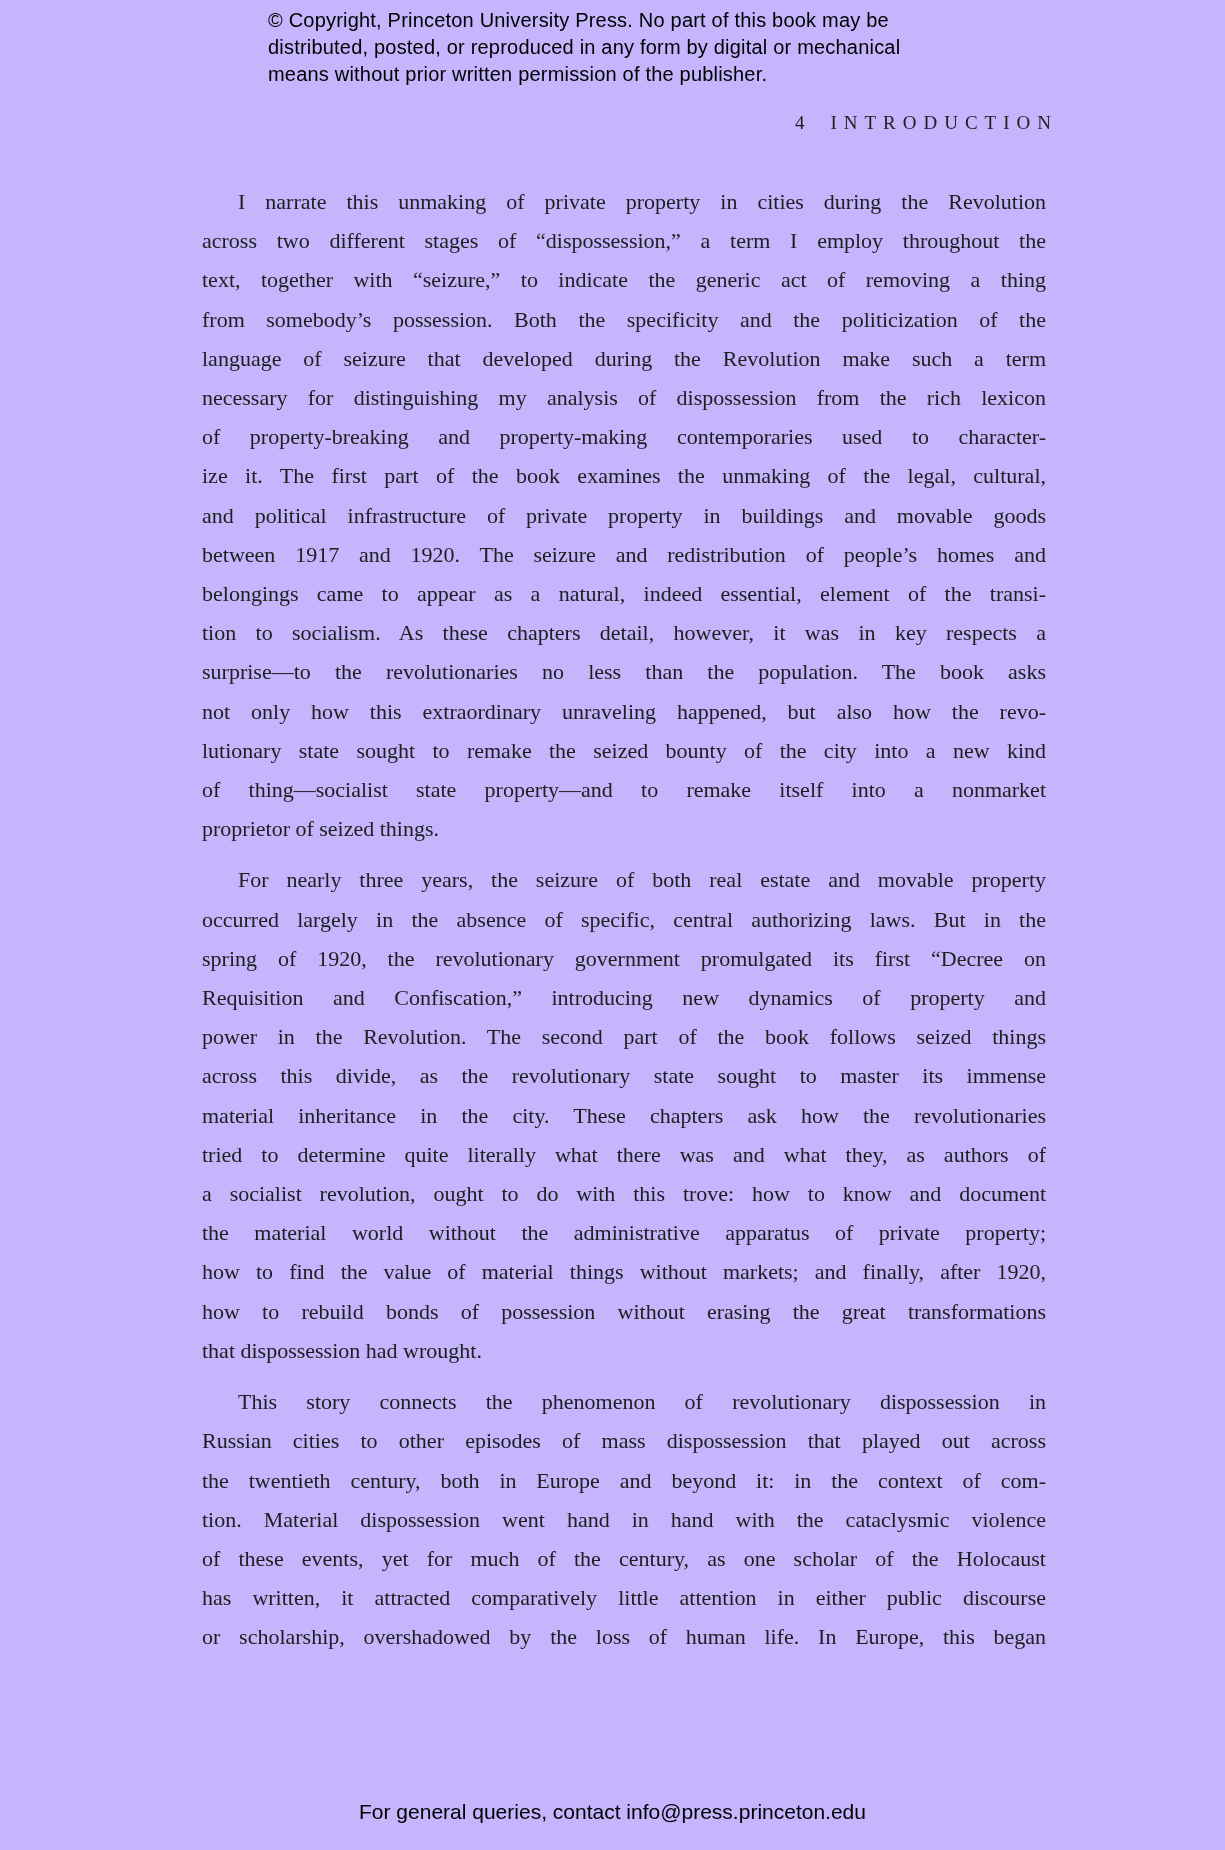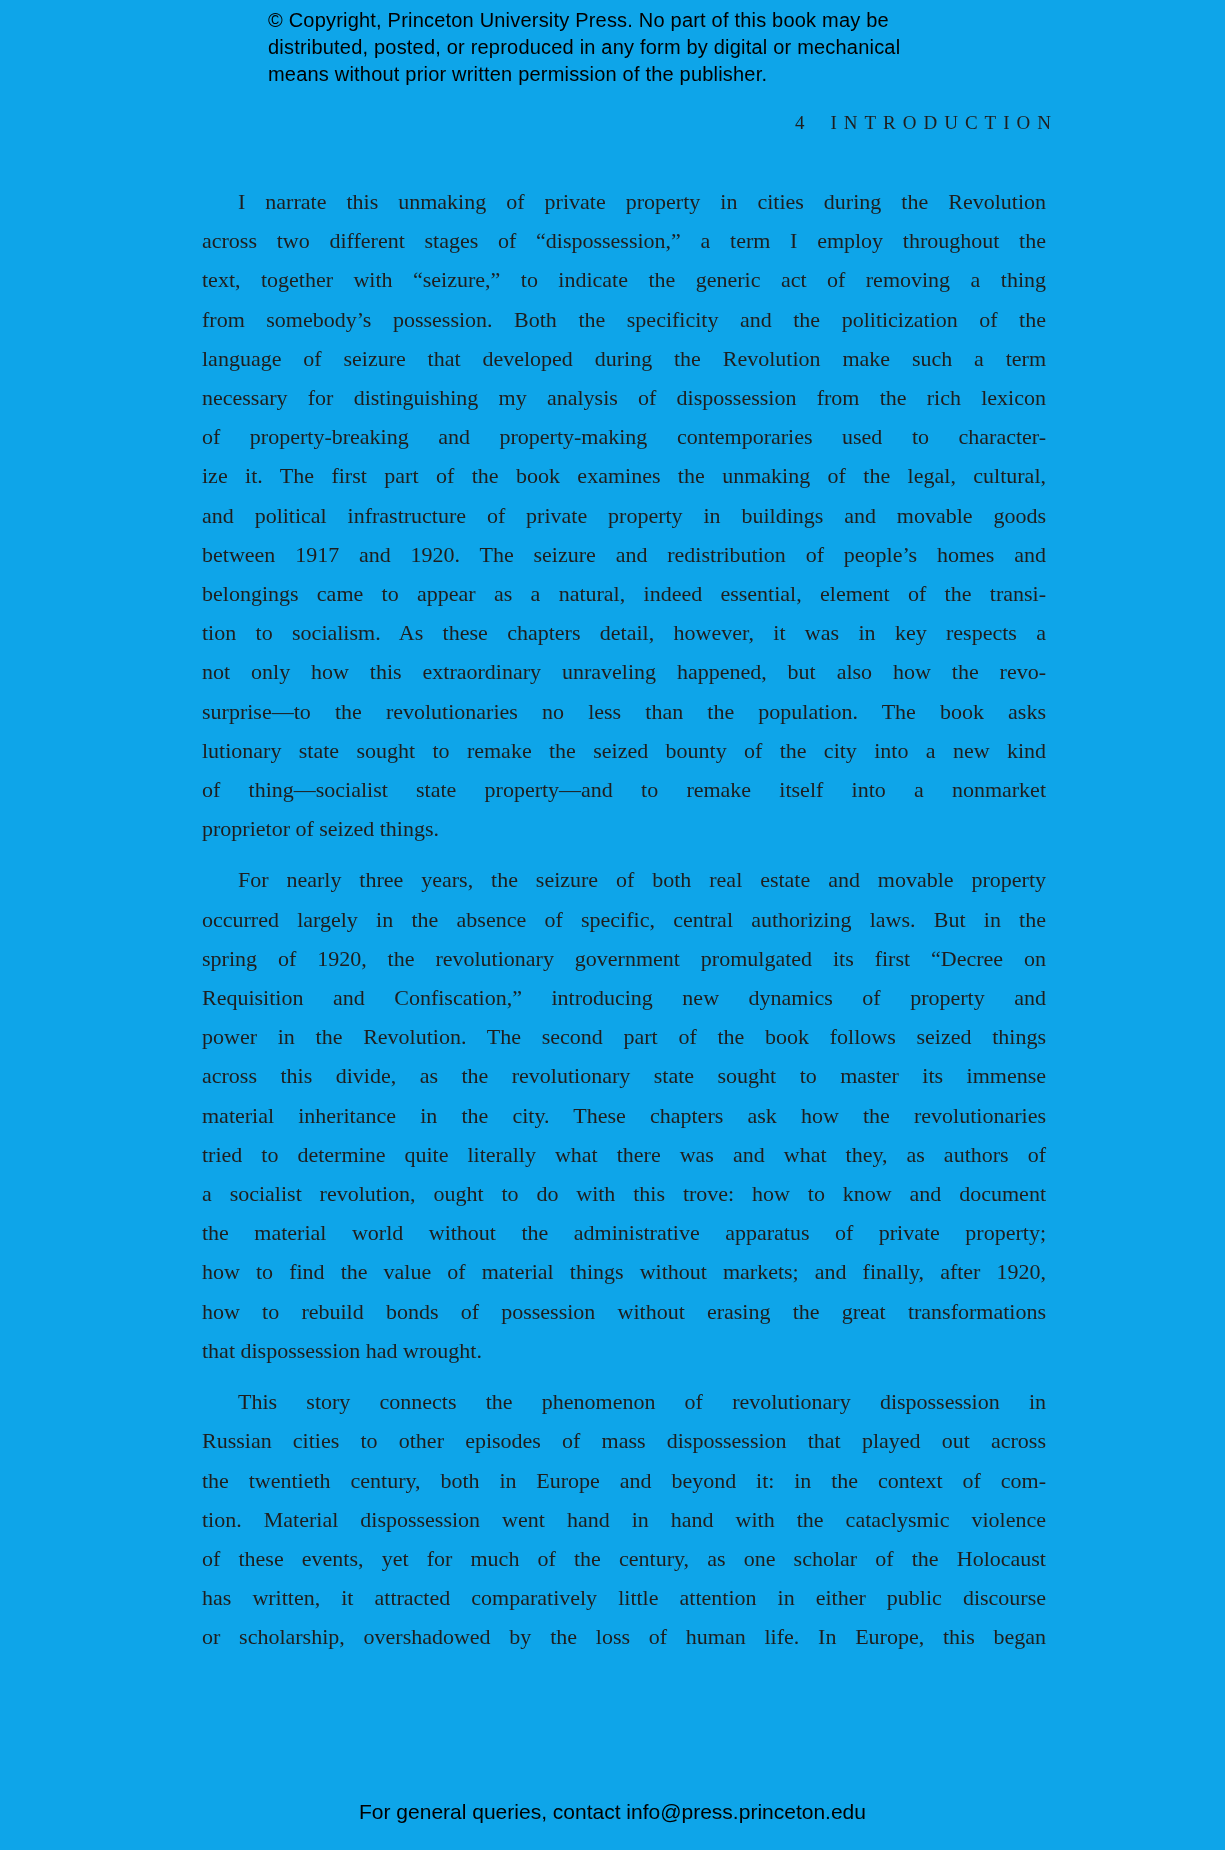--- a/index.html
+++ b/index.html
@@ -4,21 +4,21 @@
 <style>
   html, body {
     margin: 0;
     padding: 0;
     background: #ffffff;
   }
   .page {
     position: relative;
     width: 1225px;
     height: 1850px;
-    background: #0ea5e9;
+    background: #c4b5fd;
     overflow: hidden;
     font-kerning: normal;
   }
   
   .copyright-block {
     position: absolute;
     left: 268px;
     top: 7px;
     font-family: "Liberation Sans", "DejaVu Sans", sans-serif;
     font-size: 20px;
@@ -102,22 +102,22 @@
         <div class="line">text, together with “seizure,” to indicate the generic act of removing a thing</div>
         <div class="line">from somebody’s possession. Both the specificity and the politicization of the</div>
         <div class="line">language of seizure that developed during the Revolution make such a term</div>
         <div class="line">necessary for distinguishing my analysis of dispossession from the rich lexicon</div>
         <div class="line">of property-breaking and property-making contemporaries used to character-</div>
         <div class="line">ize it. The first part of the book examines the unmaking of the legal, cultural,</div>
         <div class="line">and political infrastructure of private property in buildings and movable goods</div>
         <div class="line">between 1917 and 1920. The seizure and redistribution of people’s homes and</div>
         <div class="line">belongings came to appear as a natural, indeed essential, element of the transi-</div>
         <div class="line">tion to socialism. As these chapters detail, however, it was in key respects a</div>
+        <div class="line">surprise—to the revolutionaries no less than the population. The book asks</div>
         <div class="line">not only how this extraordinary unraveling happened, but also how the revo-</div>
-        <div class="line">surprise—to the revolutionaries no less than the population. The book asks</div>
         <div class="line">lutionary state sought to remake the seized bounty of the city into a new kind</div>
         <div class="line">of thing—socialist state property—and to remake itself into a nonmarket</div>
         <div class="line flush">proprietor of seized things.</div>
       </div>
       <div class="paragraph">
         <div class="line indent">For nearly three years, the seizure of both real estate and movable property</div>
         <div class="line">occurred largely in the absence of specific, central authorizing laws. But in the</div>
         <div class="line">spring of 1920, the revolutionary government promulgated its first “Decree on</div>
         <div class="line">Requisition and Confiscation,” introducing new dynamics of property and</div>
         <div class="line">power in the Revolution. The second part of the book follows seized things</div>

